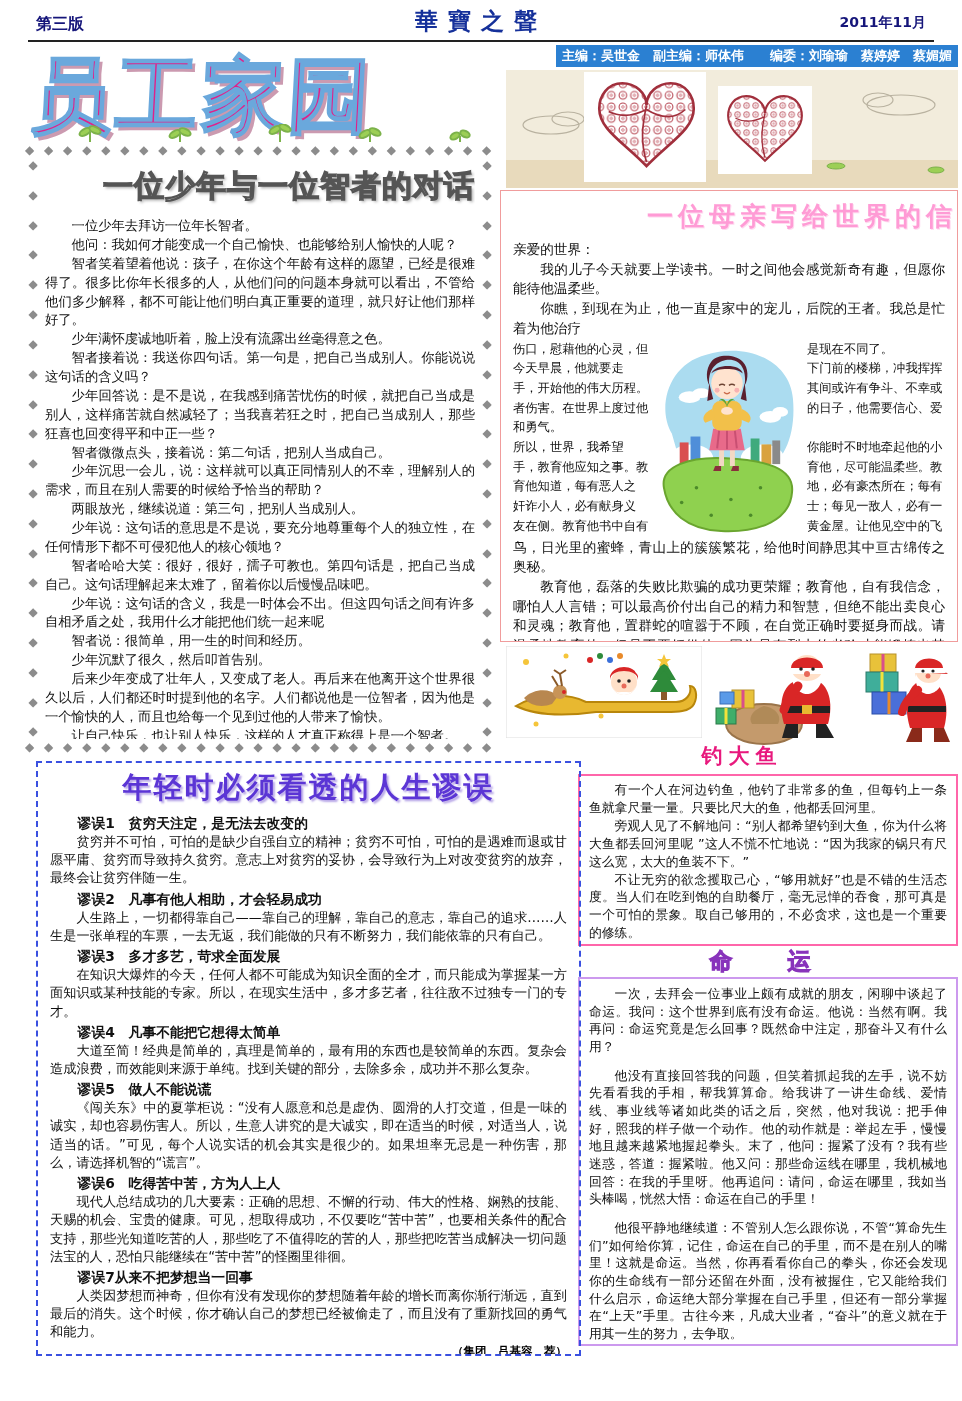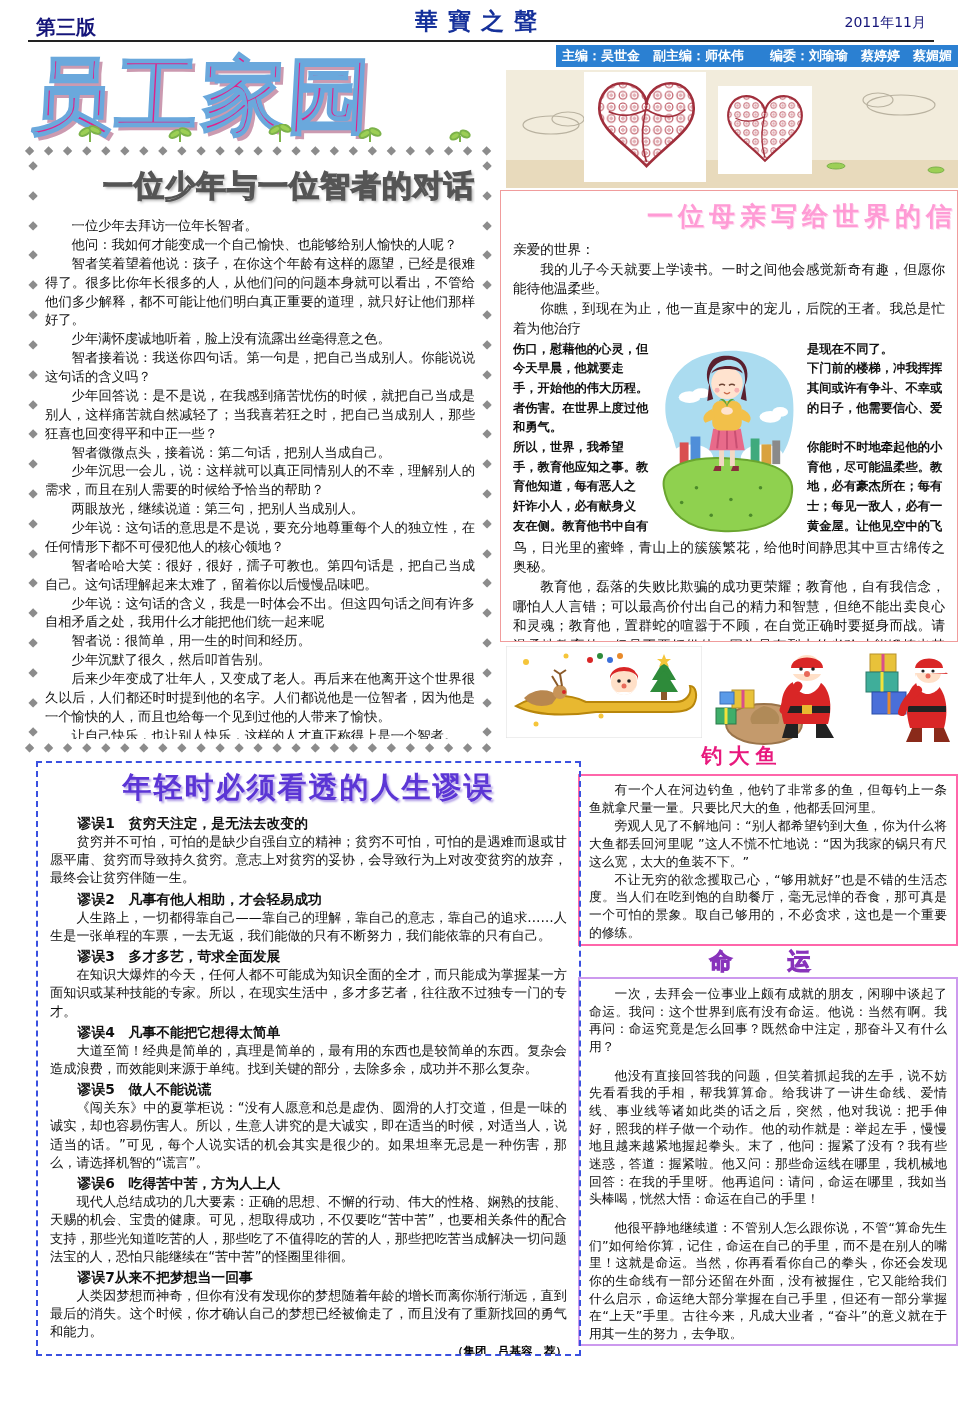--- a/index.html
+++ b/index.html
@@ -1,22 +1,22 @@
 <!DOCTYPE html>
 <html><head>
 <meta charset="utf-8">
 <style>
   * { margin:0; padding:0; box-sizing:border-box; }
   body { background:#fff; }
   #page { position:relative; width:962px; height:1401px; background:#fff; overflow:hidden;
           font-family:"DejaVu Sans","Liberation Sans",sans-serif; }
 
   
-  .edition  { position:absolute; top:14px; left:36px;  font-size:20px; font-weight:bold; color:#15157a; }
-  .pub-date { position:absolute; top:14px; right:36px; font-size:14px; font-weight:normal; color:#15157a; }
+  .edition  { position:absolute; top:14px; left:36px;  font-size:16px; font-weight:bold; color:#15157a; }
+  .pub-date { position:absolute; top:14px; right:36px; font-size:14px; font-weight:bold; color:#15157a; }
   .paper-title { position:absolute; top:6px; left:0; width:100%; text-align:center;
                  font-family:"DejaVu Serif","Liberation Serif",serif;
                  font-size:23px; font-weight:bold; color:#15309a; letter-spacing:10px; }
   .header-rule { position:absolute; top:40px; left:28px; right:28px; border-top:2px solid #222; }
 
   
   .masthead { position:absolute; left:30px; top:48px; width:465px; height:96px; }
   .masthead-text { font-size:82px; font-weight:bold; line-height:96px; letter-spacing:4px;
                    color:#e0218a; -webkit-text-stroke:2px #6aa8dc;
                    text-shadow:4px 4px 0 rgba(140,30,80,.45); transform:skewX(-3deg); white-space:nowrap; }
@@ -43,21 +43,21 @@
   .dialog-inner p { font-size:13.3px; line-height:1.42; text-indent:2em; text-align:justify; color:#111; }
 
   
   .letter-box { position:absolute; left:500px; top:190px; width:458px; height:452px;
                 border:1px solid #f09c9c; overflow:hidden; background:#fff; }
   .letter-title { text-align:right; color:#ff9bd5; font-weight:bold; font-size:26px;
                   letter-spacing:5px; margin:8px 0 6px; text-shadow:1px 1px 0 #ffd9ef; }
   .letter-body { padding:0 12px; font-size:13.6px; line-height:1.45; color:#111; text-align:justify; }
   .letter-p { text-indent:2em; }
   .no-indent { text-indent:0; }
-  .letter-mid { display:flex; align-items:flex-end; margin:1px 0;font-weight:bold; }
+  .letter-mid { display:flex; align-items:flex-end; margin:1px 0; }
   .letter-col { flex:1; font-size:12.3px; line-height:1.6; text-align:justify; }
   .col-line { min-height:19.7px; white-space:nowrap; overflow:hidden; }
   .letter-img { flex:0 0 150px; width:150px; height:197px; }
 
   
   .xmas-strip { position:absolute; left:506px; top:646px; width:452px; height:100px; }
   .xmas-strip svg { position:absolute; top:0; }
 
   
   .fish-title { position:absolute; left:552px; top:742px; width:380px; text-align:center;

